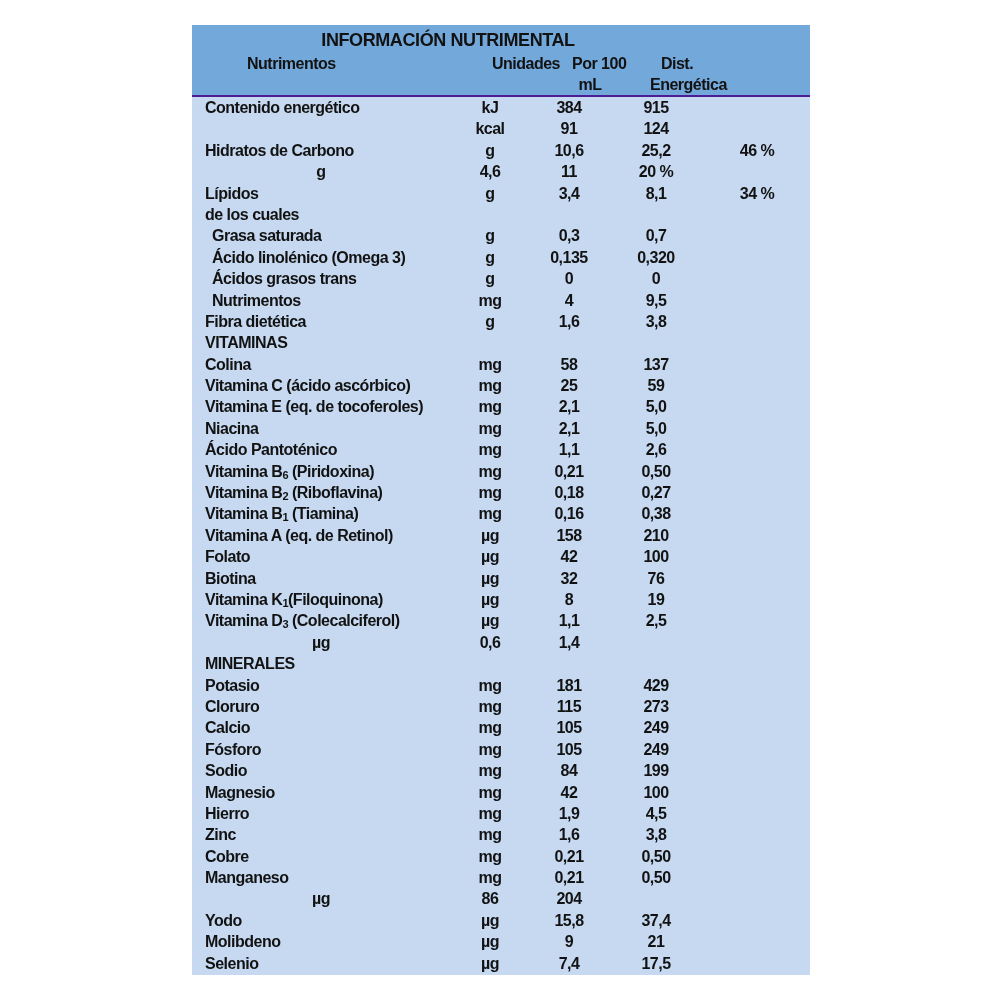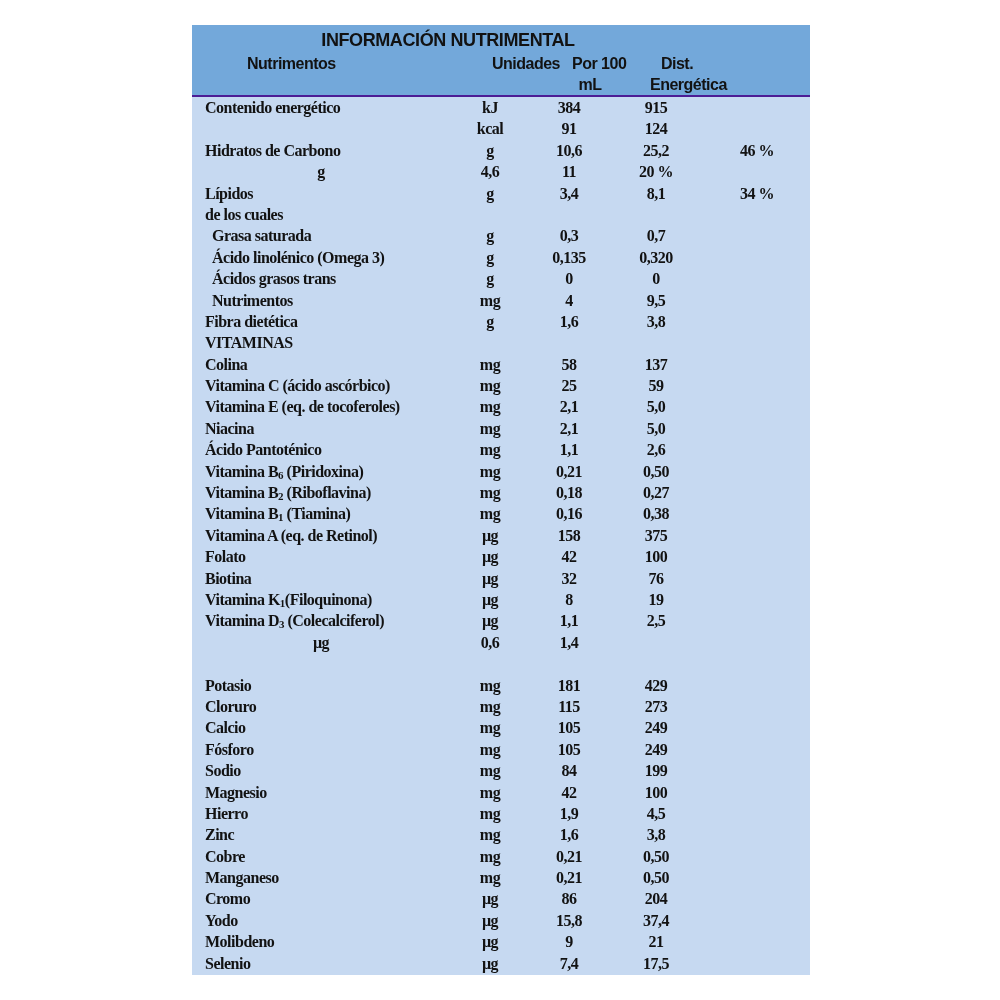--- a/index.html
+++ b/index.html
@@ -29,21 +29,21 @@
   }
   .cols {
     display: grid;
     grid-template-columns: 258px 80px 78px 96px 106px;
     height: 44px;
   }
   .cols .hcell { text-align: center; font-size: 16px; letter-spacing: -0.5px; line-height: 21px; margin-left: 42px; }
   .cols .hcell.left { text-align: left; padding-left: 13px; }
   .hline { height: 21px; white-space: nowrap; }
 
-  .rows { width: 548px; font-family: Liberation Serif, serif; }
+  .rows { width: 548px; }
   .row {
     display: grid;
     grid-template-columns: 258px 80px 78px 96px 106px;
     height: 21.4px;
     line-height: 21.4px;
     font-size: 16px;
     letter-spacing: -0.5px;
   }
   .row .name { padding-left: 13px; white-space: nowrap; overflow: visible; }
   .row.indent .name { padding-left: 20px; }
@@ -214,21 +214,21 @@
         <div class="cell name">Vitamina B<sub>1</sub> (Tiamina)</div>
         <div class="cell val">mg</div>
         <div class="cell val">0,16</div>
         <div class="cell val">0,38</div>
         <div class="cell val"></div>
       </div>
       <div class="row">
         <div class="cell name">Vitamina A (eq. de Retinol)</div>
         <div class="cell val">µg</div>
         <div class="cell val">158</div>
-        <div class="cell val">375</div>
+        <div class="cell val">210</div>
         <div class="cell val"></div>
       </div>
       <div class="row">
         <div class="cell name">Folato</div>
         <div class="cell val">µg</div>
         <div class="cell val">42</div>
         <div class="cell val">100</div>
         <div class="cell val"></div>
       </div>
       <div class="row">
@@ -252,20 +252,21 @@
         <div class="cell val">2,5</div>
         <div class="cell val"></div>
       </div>
       <div class="row">
         <div class="cell val">µg</div>
         <div class="cell val">0,6</div>
         <div class="cell val">1,4</div>
         <div class="cell val"></div>
       </div>
       <div class="row section">
+        <div class="cell name">MINERALES</div>
         <div class="cell val"></div>
         <div class="cell val"></div>
         <div class="cell val"></div>
         <div class="cell val"></div>
       </div>
       <div class="row">
         <div class="cell name">Potasio</div>
         <div class="cell val">mg</div>
         <div class="cell val">181</div>
         <div class="cell val">429</div>
@@ -328,21 +329,20 @@
         <div class="cell val"></div>
       </div>
       <div class="row">
         <div class="cell name">Manganeso</div>
         <div class="cell val">mg</div>
         <div class="cell val">0,21</div>
         <div class="cell val">0,50</div>
         <div class="cell val"></div>
       </div>
       <div class="row">
-        <div class="cell name">Cromo</div>
         <div class="cell val">µg</div>
         <div class="cell val">86</div>
         <div class="cell val">204</div>
         <div class="cell val"></div>
       </div>
       <div class="row">
         <div class="cell name">Yodo</div>
         <div class="cell val">µg</div>
         <div class="cell val">15,8</div>
         <div class="cell val">37,4</div>

